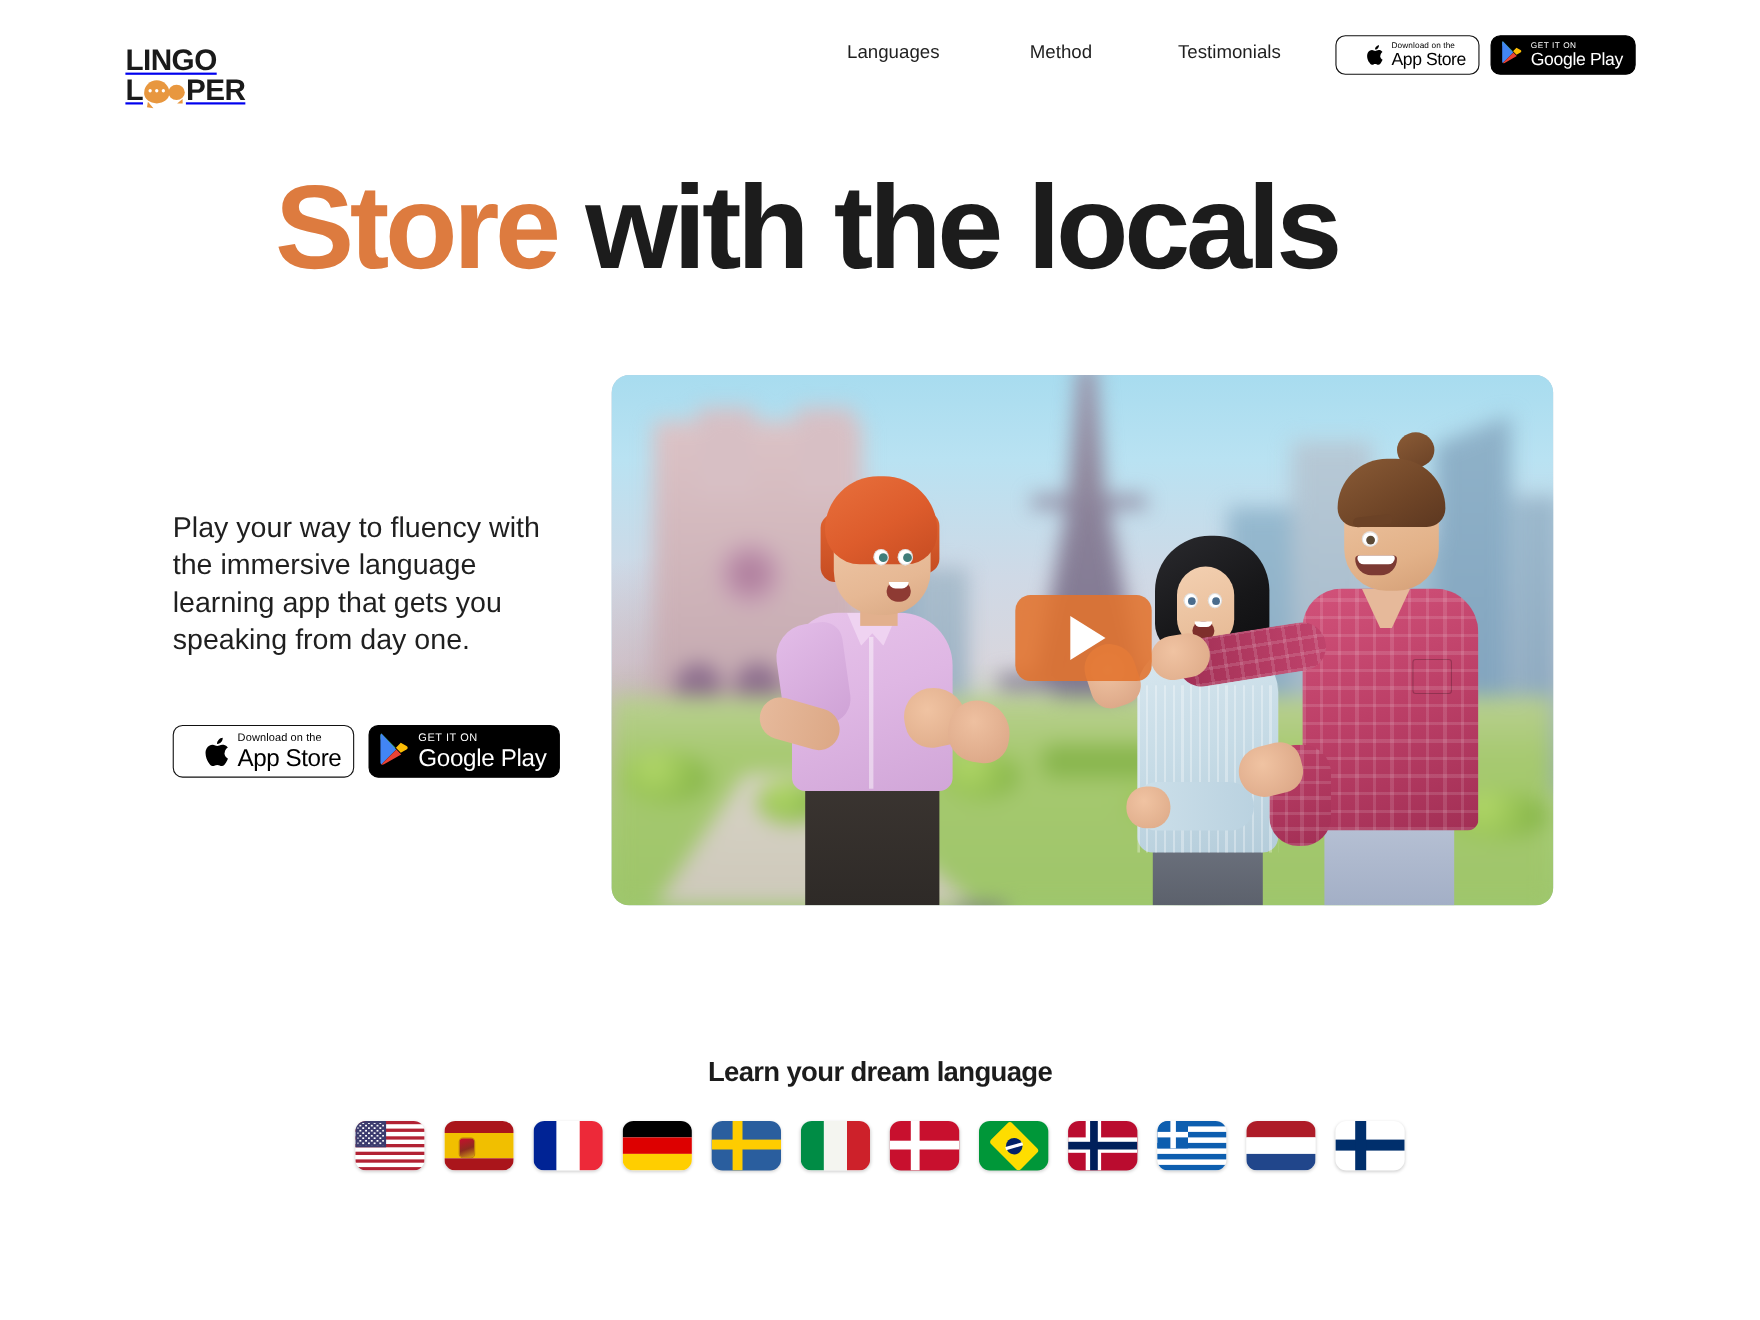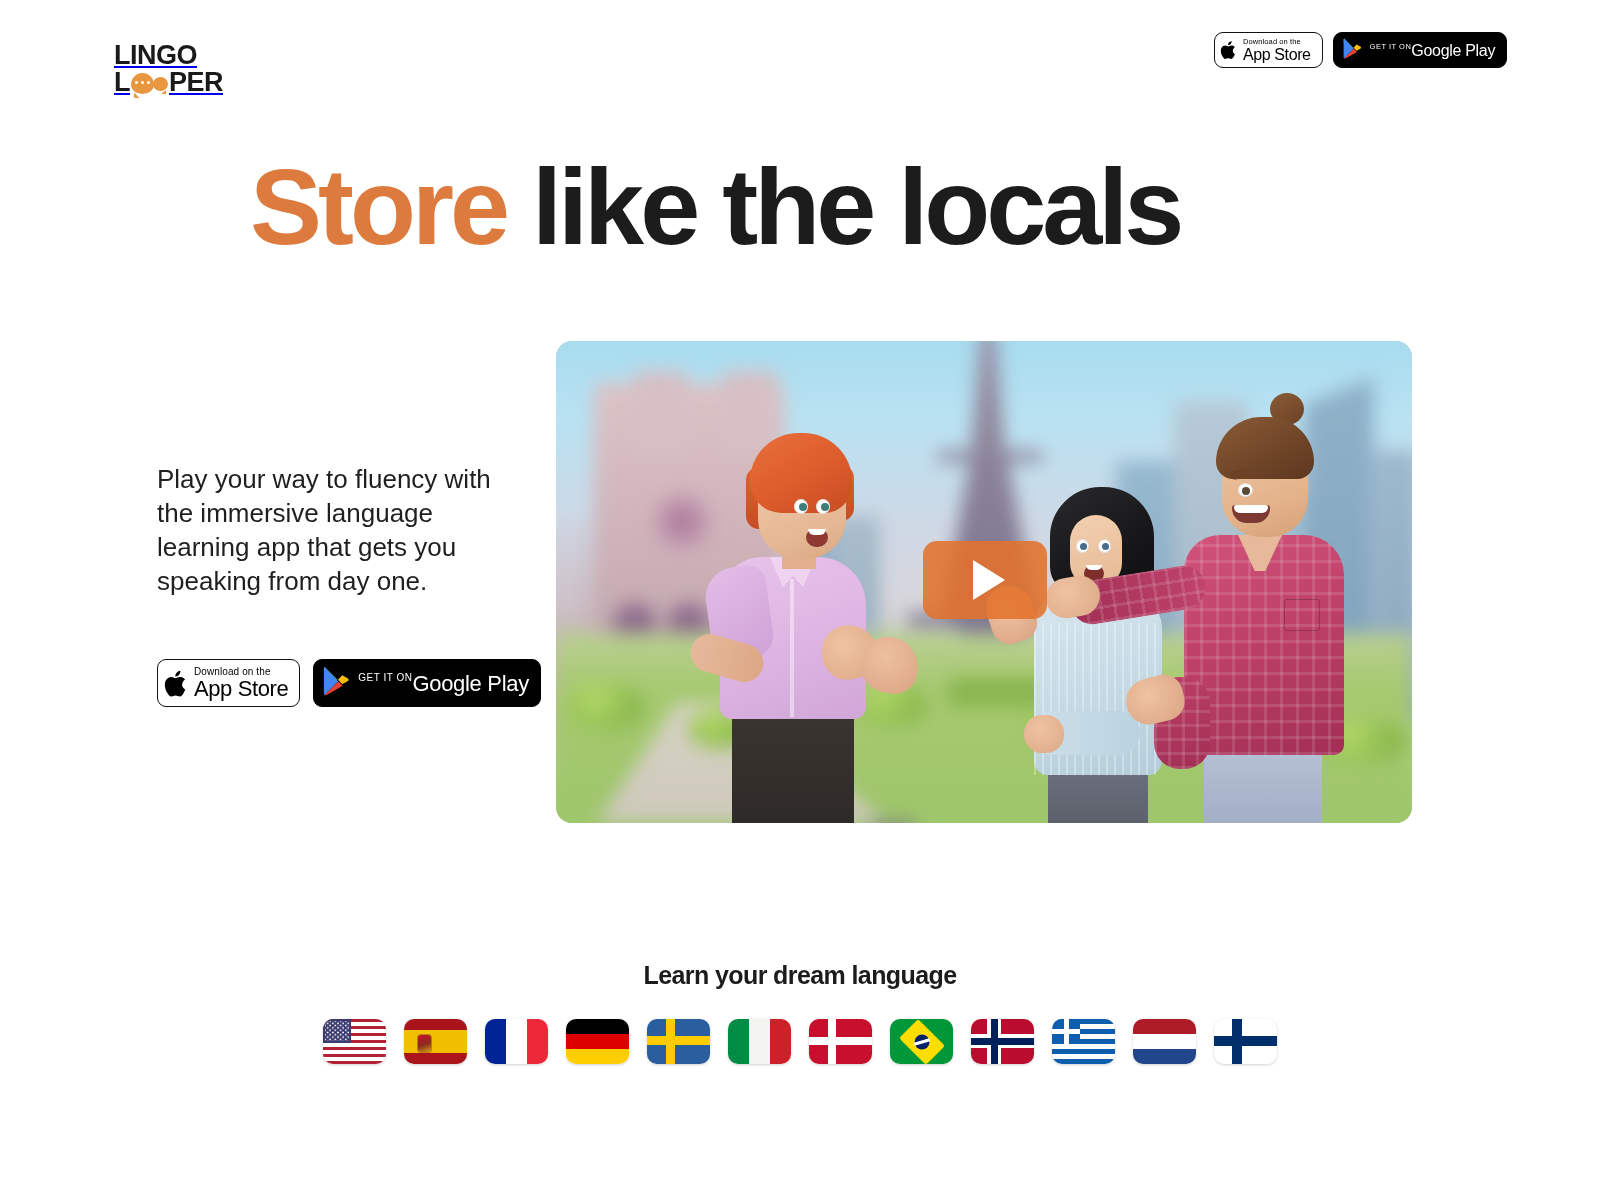--- a/index.html
+++ b/index.html
@@ -143,21 +143,21 @@
     gap: 10px;
   }
 
   
   .badge-apple {
     display: flex;
     align-items: center;
     background: #ffffff;
     border: 1.5px solid #111;
     border-radius: 9px;
-    padding: 0 11px 0 4px;
+    padding: 0 11px 0 26px;
     text-decoration: none;
     box-sizing: border-box;
   }
   .badge-apple .apple-glyph {
     color: #000;
     line-height: 0;
     flex: 0 0 auto;
   }
   .badge-apple .apple-txt {
     display: flex;
@@ -183,21 +183,21 @@
     align-items: center;
     background: #000000;
     border: 1.5px solid #000;
     border-radius: 9px;
     padding: 0 11px 0 9px;
     text-decoration: none;
     box-sizing: border-box;
   }
   .badge-google .gp-txt {
     display: flex;
-    flex-direction: row;
+    flex-direction: column;
     align-items: flex-start;
     margin-left: 8px;
     color: #fff;
   }
   .badge-google .small {
     font-family: "Liberation Sans", sans-serif;
     letter-spacing: 0.5px;
     white-space: nowrap;
   }
   .badge-google .big {
@@ -857,20 +857,26 @@
                 <i></i>
                 <i></i>
               </span>
           </span>
           <span class="bubble-small"></span>
         </span>
         <span class="ch" data-bind="brand.logo_line2_suffix">PER</span>
       </span>
     </a>
 
+    <nav class="nav">
+      <a class="nav-item-languages" href="#" data-bind="nav.items.0.label">Languages</a>
+      <a class="nav-item-method" href="#" data-bind="nav.items.1.label">Method</a>
+      <a class="nav-item-testimonials" href="#" data-bind="nav.items.2.label">Testimonials</a>
+      <a href="#" data-bind="nav.items.3.label">FAQ</a>
+    </nav>
 
     <div class="header-badges">
 
       <a class="badge-apple hdr-badge" href="#">
         <span class="apple-glyph">
           <svg width="17" height="20" viewBox="0 0 17 20" aria-hidden="true">
             <path fill="#000" d="M13.9 10.6c0-2.2 1.8-3.3 1.9-3.4-1-1.5-2.6-1.7-3.2-1.7-1.4-.1-2.7.8-3.4.8-.7 0-1.8-.8-2.9-.8-1.5 0-2.9.9-3.7 2.2-1.6 2.7-.4 6.8 1.1 9 .7 1.1 1.6 2.3 2.7 2.2 1.1 0 1.5-.7 2.8-.7s1.7.7 2.9.7c1.2 0 1.9-1.1 2.6-2.2.8-1.2 1.2-2.4 1.2-2.5 0 0-2.2-.9-2.2-3.6zM11.7 3.9c.6-.7 1-1.7.9-2.7-.9 0-2 .6-2.6 1.3-.6.6-1.1 1.7-.9 2.6 1 .1 2-.5 2.6-1.2z"></path>
           </svg>
         </span>
         <span class="apple-txt">
@@ -890,21 +896,21 @@
         </span>
         <span class="gp-txt">
           <span class="small" data-bind="store_badges.google.small">GET IT ON</span>
           <span class="big" data-bind="store_badges.google.big">Google Play</span>
         </span>
       </a>
 
     </div>
   </header>
 
-  <h1 class="headline"><span class="accent" data-bind="hero.headline_accent">Store</span><span data-bind="hero.headline_rest"> like the locals</span></h1>
+  <h1 class="headline"><span class="accent" data-bind="hero.headline_accent">Store</span><span data-bind="hero.headline_rest"> with the locals</span></h1>
 
   <p class="hero-copy" data-bind="hero.paragraph">Play your way to fluency with the immersive language learning app that gets you speaking from day one.</p>
 
   <div class="hero-badges">
 
     <a class="badge-apple hero-badge" href="#">
       <span class="apple-glyph">
         <svg width="25" height="29" viewBox="0 0 17 20" aria-hidden="true">
           <path fill="#000" d="M13.9 10.6c0-2.2 1.8-3.3 1.9-3.4-1-1.5-2.6-1.7-3.2-1.7-1.4-.1-2.7.8-3.4.8-.7 0-1.8-.8-2.9-.8-1.5 0-2.9.9-3.7 2.2-1.6 2.7-.4 6.8 1.1 9 .7 1.1 1.6 2.3 2.7 2.2 1.1 0 1.5-.7 2.8-.7s1.7.7 2.9.7c1.2 0 1.9-1.1 2.6-2.2.8-1.2 1.2-2.4 1.2-2.5 0 0-2.2-.9-2.2-3.6zM11.7 3.9c.6-.7 1-1.7.9-2.7-.9 0-2 .6-2.6 1.3-.6.6-1.1 1.7-.9 2.6 1 .1 2-.5 2.6-1.2z"></path>
         </svg>

